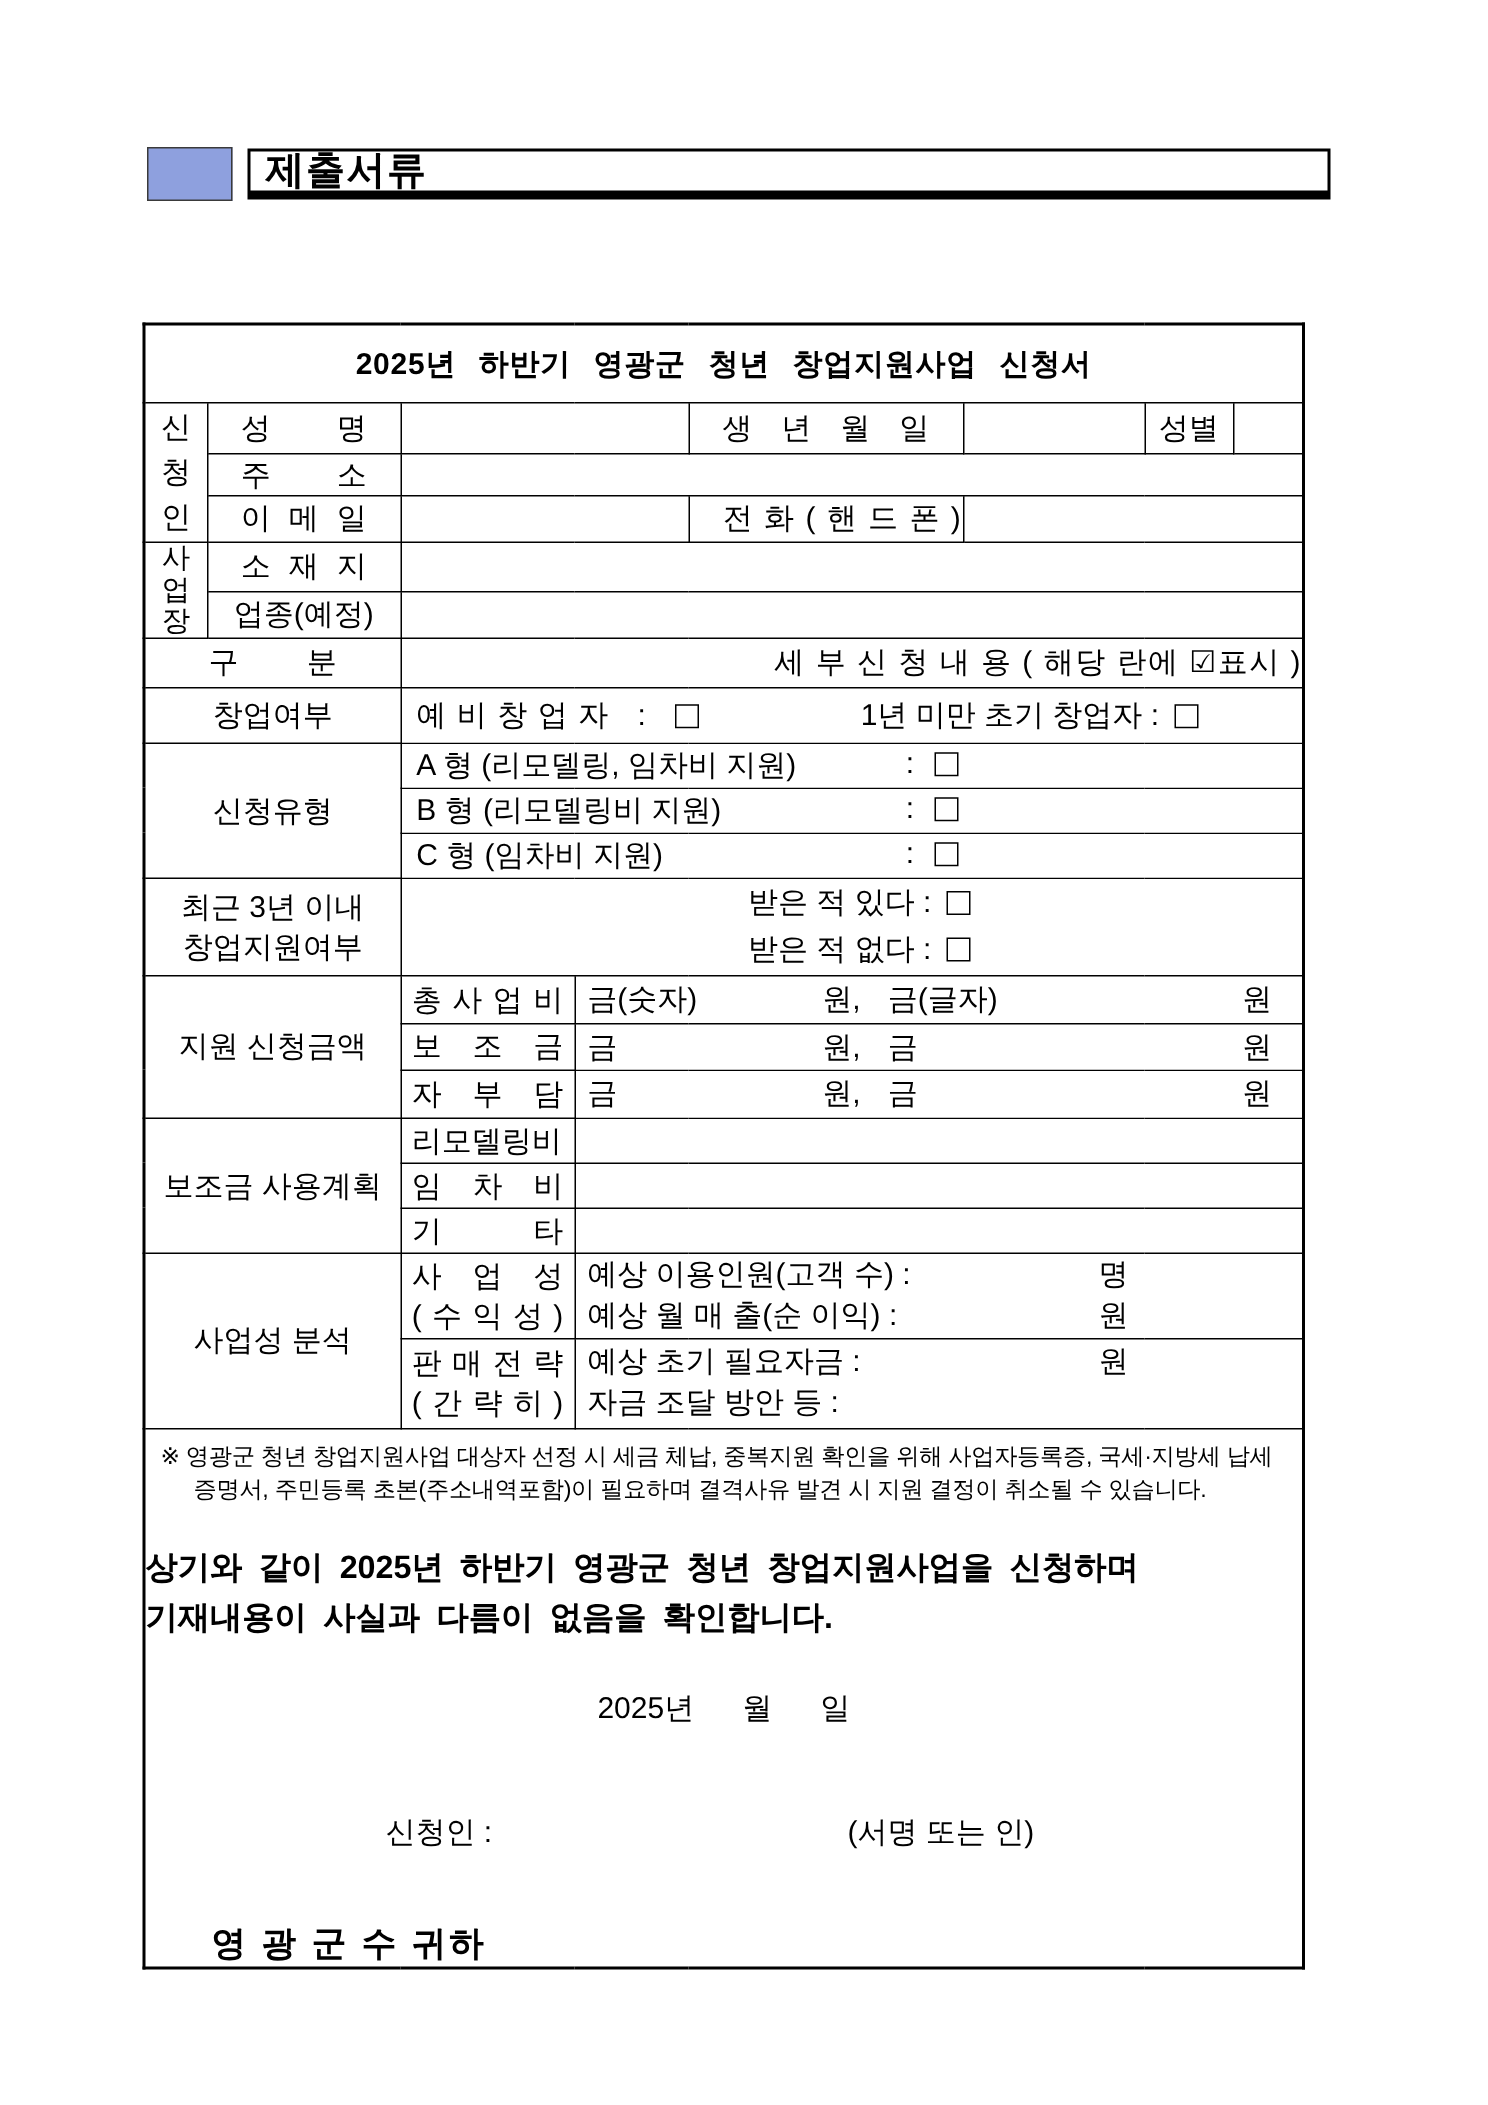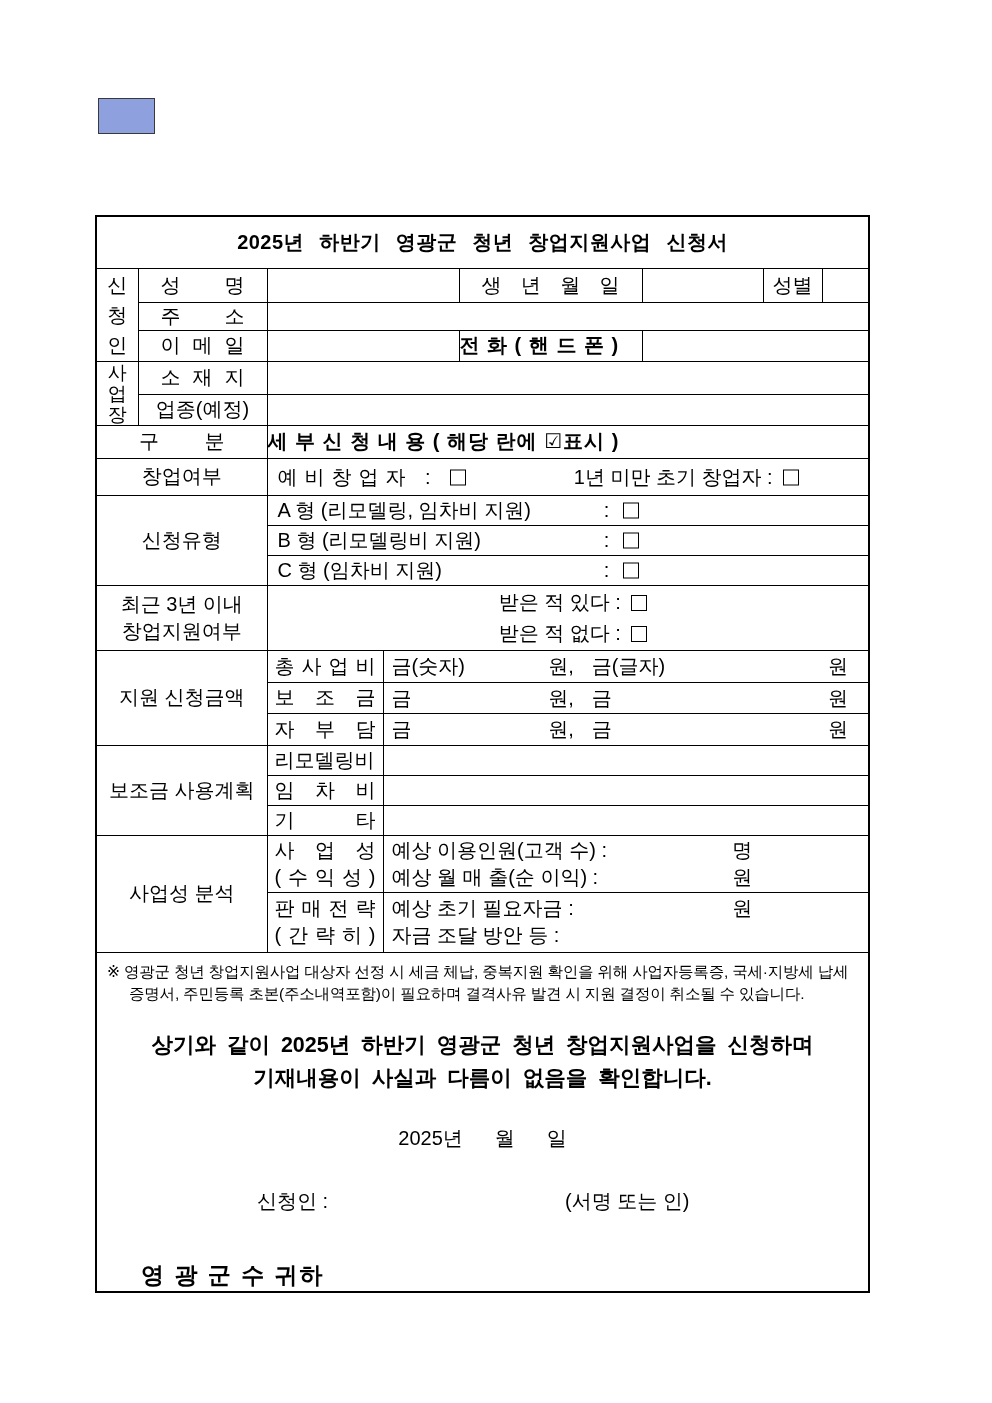--- a/index.html
+++ b/index.html
@@ -55,21 +55,21 @@
   
   .jlabel{display:block;text-align:justify;text-align-last:justify;padding:0 22px;}
   .jlabel-sub{display:block;text-align:justify;text-align-last:justify;padding:0 7px;}
   .jlabel-wide{display:block;text-align:justify;text-align-last:justify;padding:0 42px;}
   .clabel{display:block;text-align:center;}
   .vtext{
     display:block;white-space:pre-line;text-align:center;
   }
   .vtext.app{line-height:30px;}
   .vtext.biz{line-height:21px;font-size:19px;}
-  .center-head{display:block;text-align:left;letter-spacing:1px;font-weight:bold;}
+  .center-head{display:block;text-align:right;letter-spacing:1px;}
   
   .cb{
     display:inline-block;width:16px;height:16px;border:1.7px solid #000;
     vertical-align:-2px;background:#fff;box-sizing:border-box;
   }
   .ls{letter-spacing:7px;}
   .relcell{position:relative;}
   
   .opt-g1{position:absolute;left:10px;top:50%;transform:translateY(-50%);white-space:nowrap;}
   .opt-g2{position:absolute;left:51%;top:50%;transform:translateY(-50%);white-space:nowrap;}
@@ -89,40 +89,43 @@
   .feas-line{position:relative;display:block;height:27px;line-height:27px;padding-left:8px;white-space:nowrap;}
   .feas-unit{position:absolute;left:72%;top:0;}
   .sub2line{display:block;}
   
   td.footer-cell{vertical-align:top;border-radius:20px;}
   .footnote{
     font-size:15.5px;line-height:1.42;margin:8px 10px 0 10px;
     padding-left:22px;text-indent:-22px;letter-spacing:-0.2px;
   }
   .declaration{
-    margin-top:24px;text-align:center;font-size:21.5px;font-weight:bold;
+    margin-top:24px;text-align:left;font-size:21.5px;font-weight:bold;
     line-height:1.55;word-spacing:5px;
   }
   .date-line{
     margin-top:30px;display:flex;justify-content:center;align-items:center;
     gap:32px;font-size:20px;
   }
-  .sign-line{position:relative;margin-top:36px;height:30px;font-size:20px;}
+  .sign-line{position:relative;margin-top:56px;height:30px;font-size:20px;}
   .sign-label{position:absolute;left:160px;top:0;}
   .sign-note{position:absolute;left:468px;top:0;}
   .recipient{
     margin-top:42px;padding-left:44px;font-size:23px;font-weight:bold;letter-spacing:2px;
   }
 </style>
 </head>
 <body>
 
 <div id="page">
 
   <div id="accent-square"></div>
+  <div id="section-header-box">
+    <span class="hd-text">제출서류</span>
+  </div>
 
   <table class="form">
     <colgroup>
       <col style="width:42px">
         <col style="width:129px">
         <col style="width:116px">
         <col style="width:76px">
       <col style="width:183px">
         <col style="width:121px">
         <col style="width:59px">

